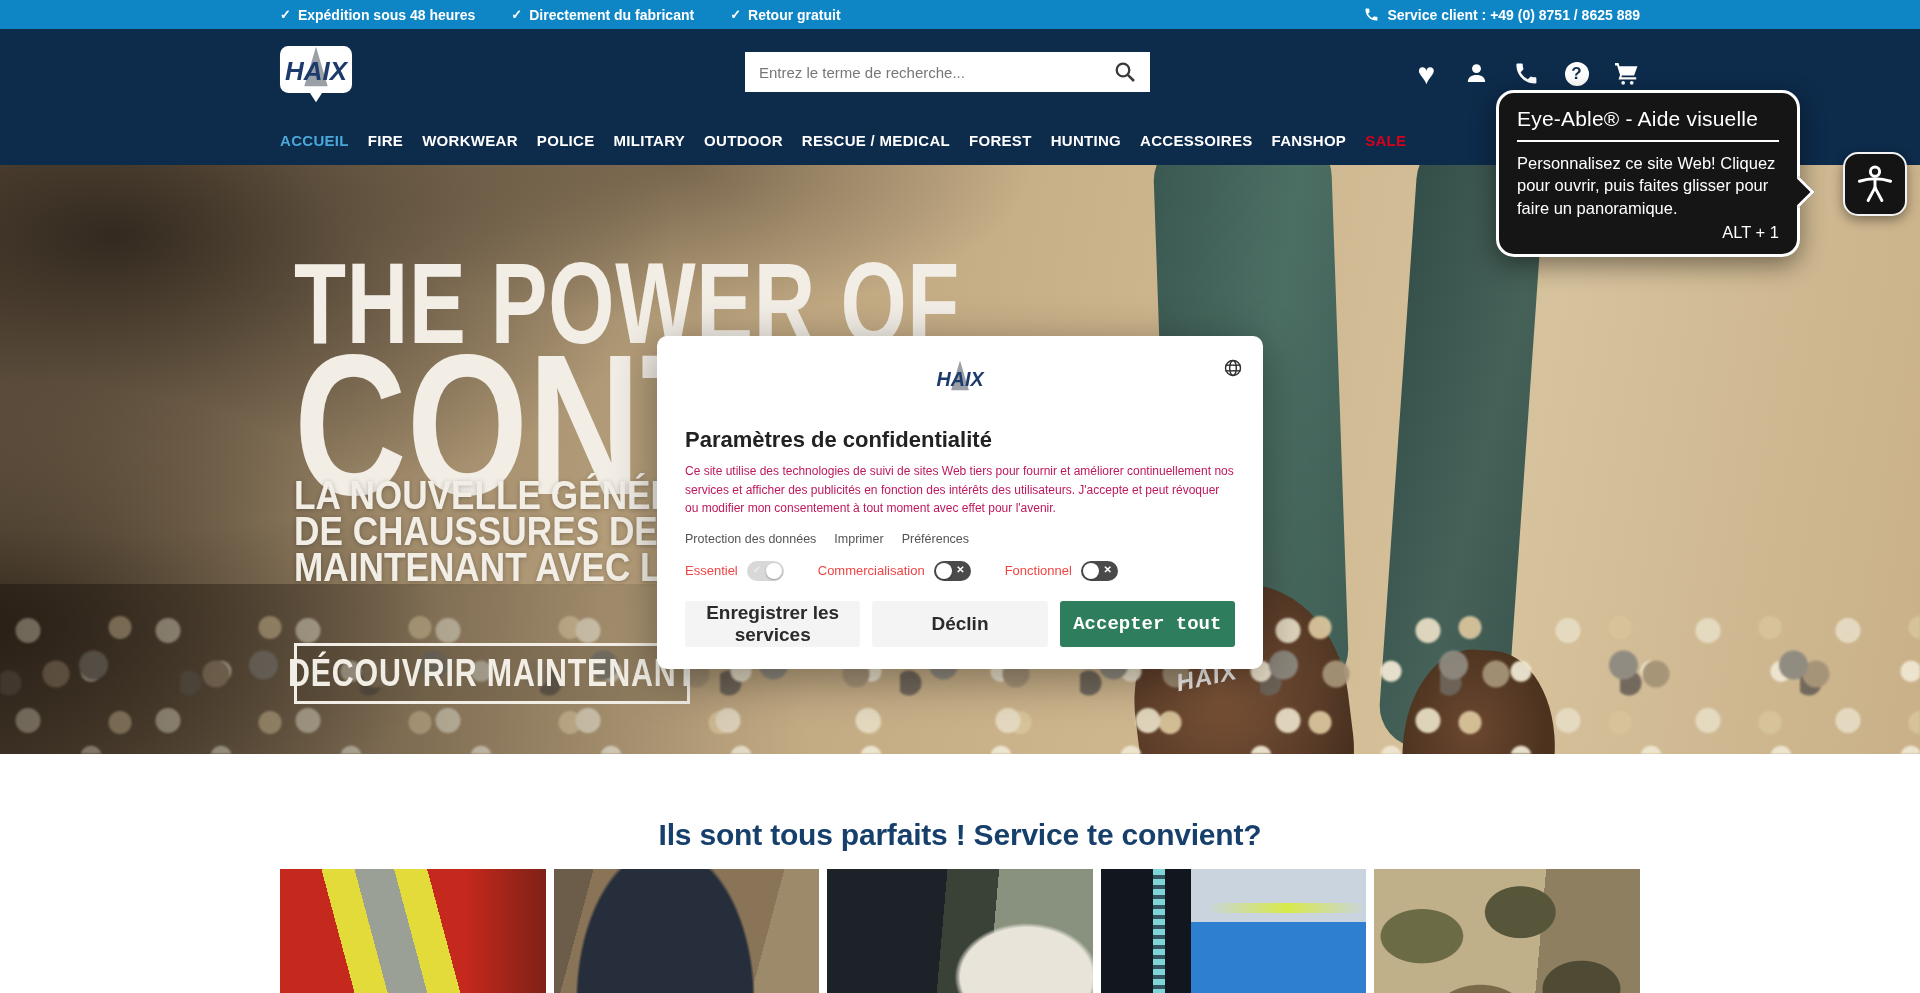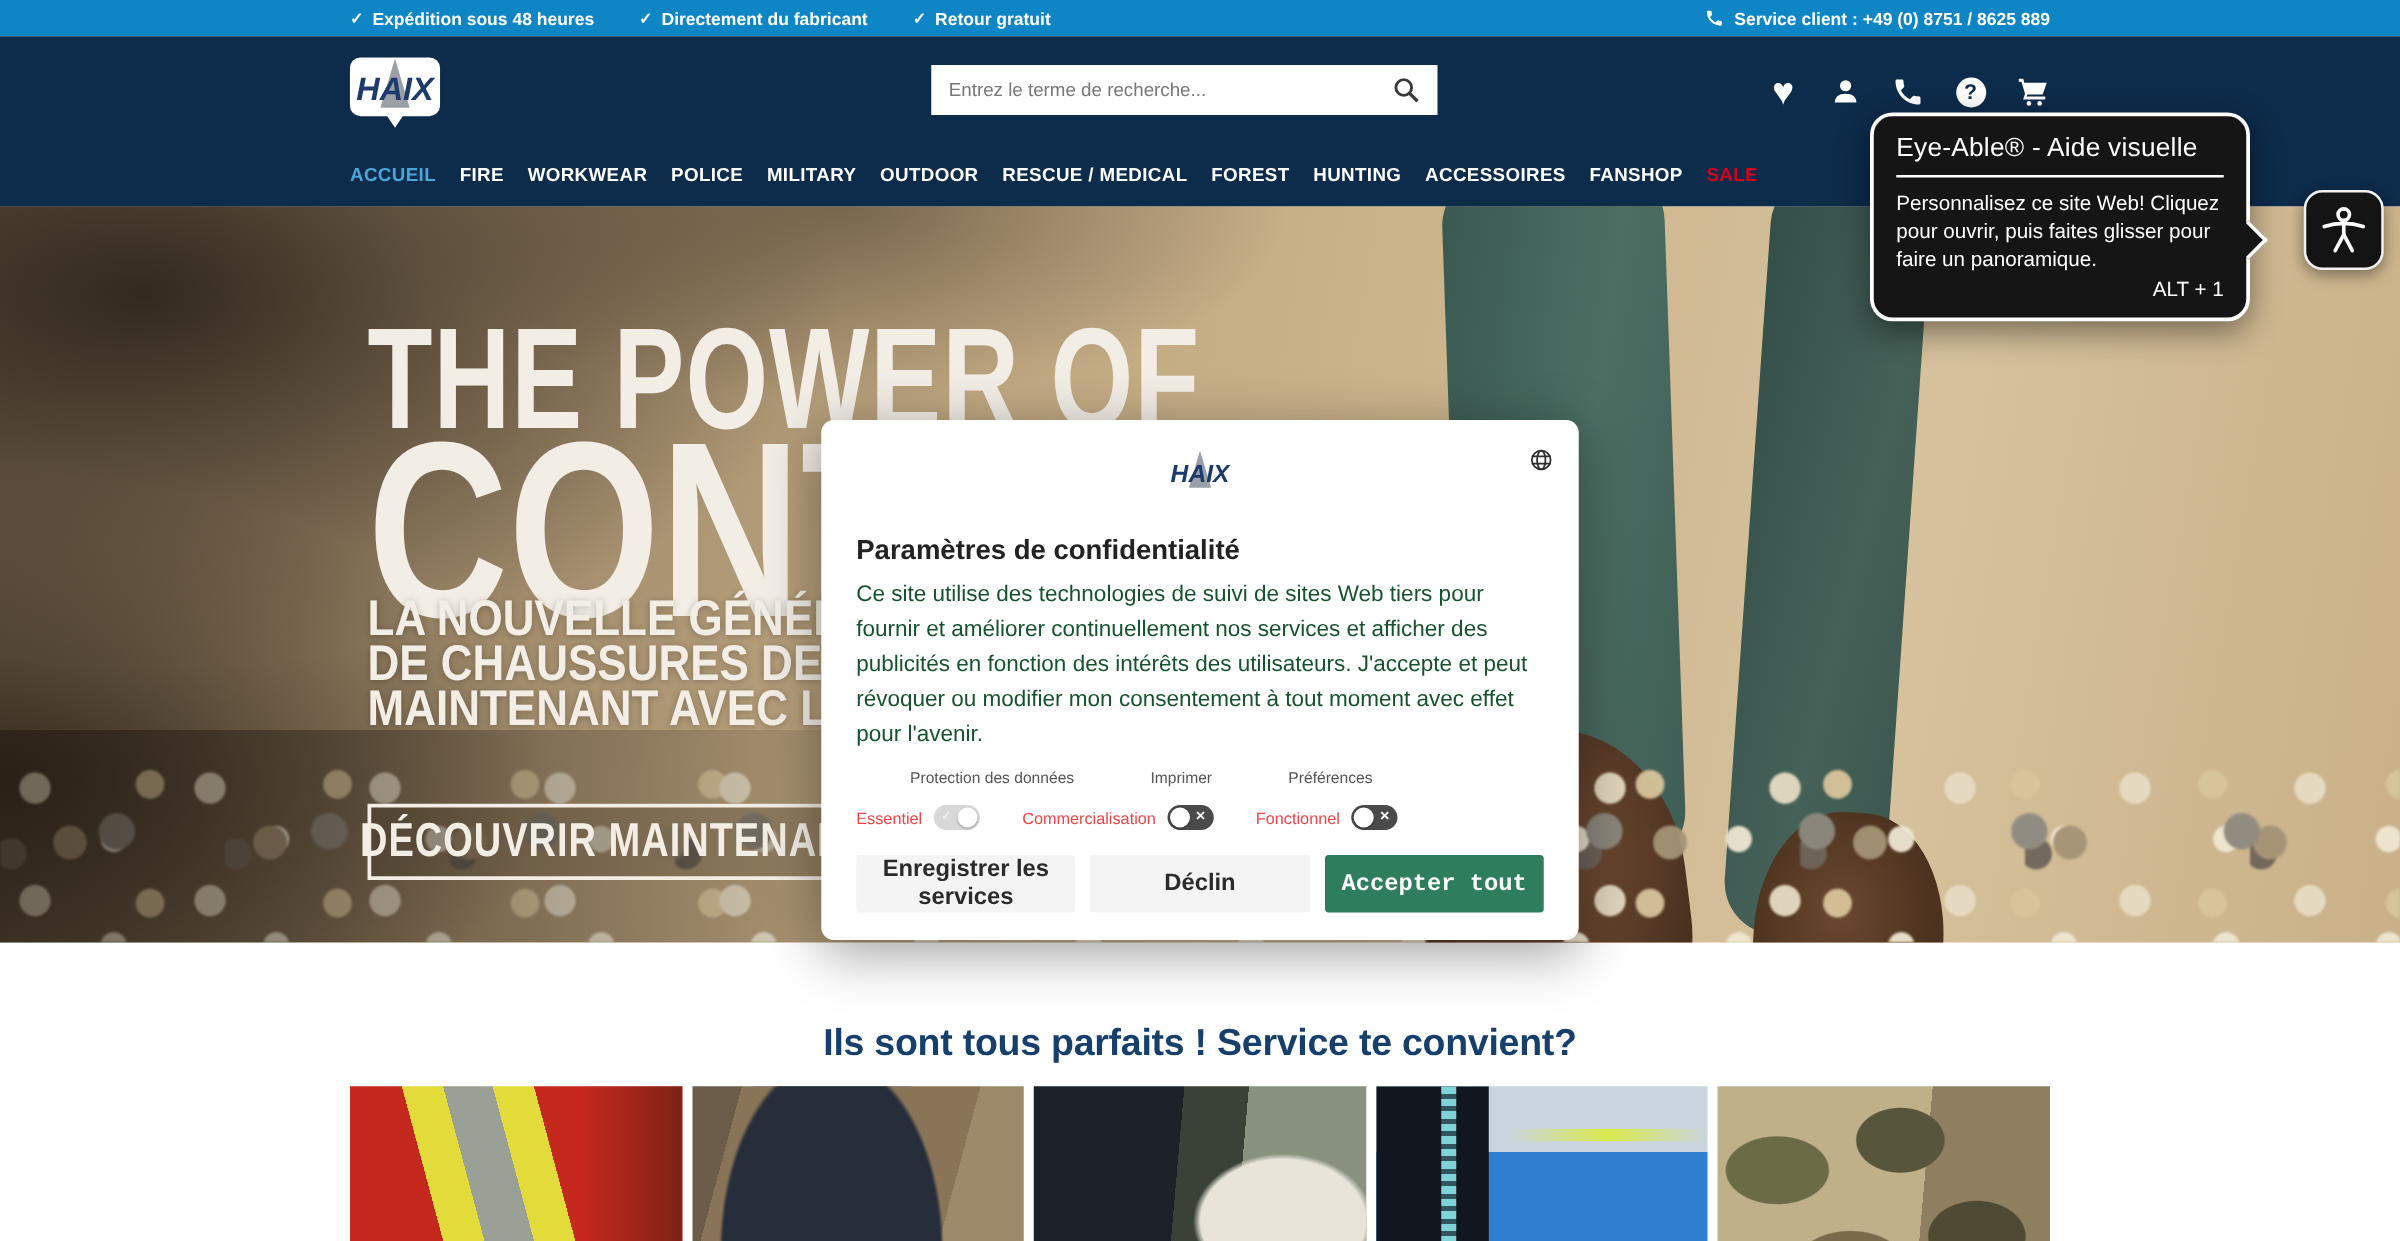--- a/index.html
+++ b/index.html
@@ -108,23 +108,23 @@
       radial-gradient(70px 50px at 24% 86%, #5d5136 0 58%, transparent 60%),
       linear-gradient(95deg,#c0b08a 0 60%,#8d7f60 60% 100%); }
 
   
   .modal { position:absolute; left:657px; top:336px; width:606px; background:#fff; border-radius:10px; z-index:50;
     box-shadow:0 10px 45px rgba(0,0,0,.38); padding:20px 28px 22px; }
   .modal-logo { width:58px; height:47px; margin:0 auto; display:block; }
   .globe-btn { position:absolute; right:20px; top:22px; background:none; border:none; cursor:pointer; }
   .globe-btn svg { width:20px; height:20px; }
   .modal h2 { font-size:22px; color:#222; margin-top:24px; font-weight:bold; }
-  .modal .body { font-size:18px; color:#14532d; line-height:1.55; margin-top:9px; }
+  .modal .body { font-size:12px; color:#be185d; line-height:1.55; margin-top:9px; }
   .mlinks { display:flex; gap:18px; margin-top:14px; }
-  .mlinks span { font-size:12.5px; color:#555; cursor:pointer;margin-left:43px; }
+  .mlinks span { font-size:12.5px; color:#555; cursor:pointer; }
   .toggles { display:flex; gap:34px; margin-top:15px; align-items:center; }
   .tgroup { display:flex; align-items:center; gap:9px; }
   .tgroup label { font-size:13px; color:#ef4444; }
   .pill { position:relative; width:37px; height:20px; border-radius:10px; cursor:pointer; flex:none; }
   .pill .knob { position:absolute; top:2px; width:16px; height:16px; border-radius:50%; background:#fff; box-shadow:0 1px 2px rgba(0,0,0,.3); }
   .pill .mark { position:absolute; top:3px; font-size:10px; font-weight:bold; color:#fff; }
   .pill.on-locked { background:#d8d8d8; }
   .pill.on-locked .knob { right:2px; }
   .pill.on-locked .mark { left:6px; color:#efefef; }
   .pill.off { background:#4a4a4a; }

